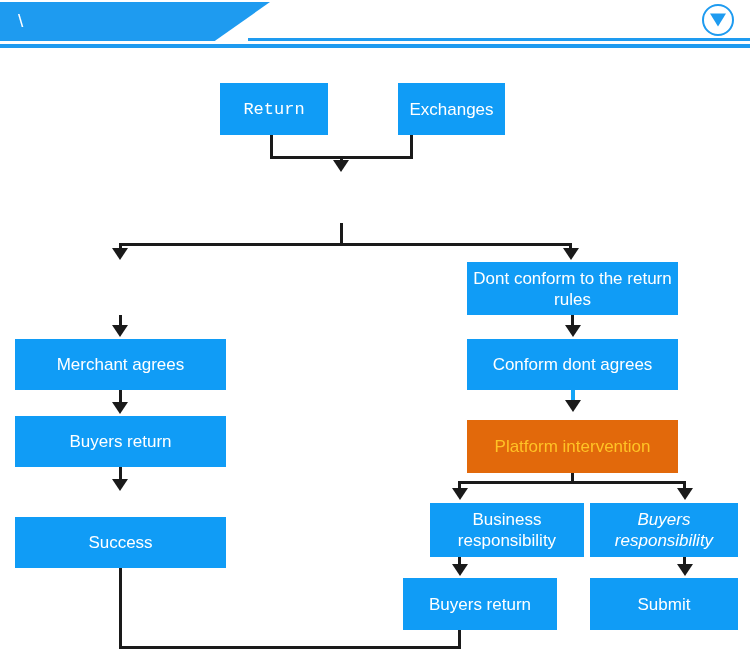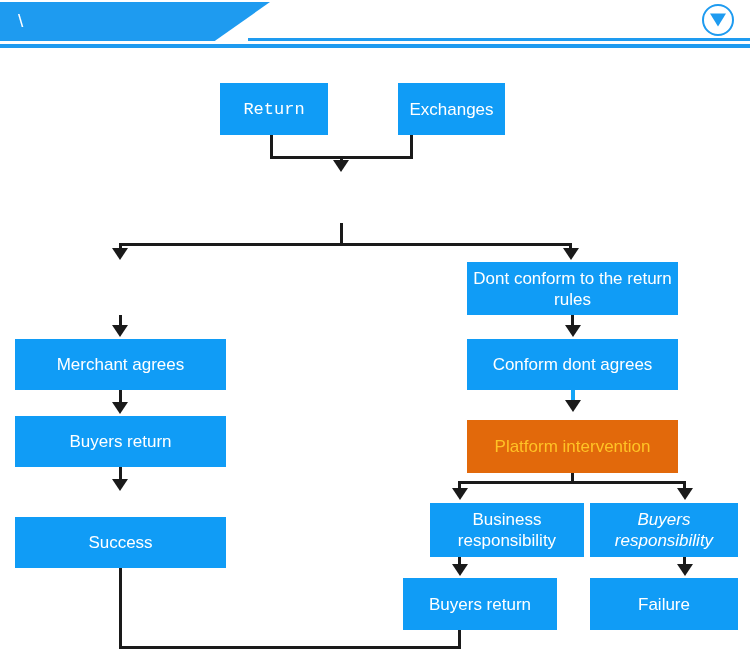--- a/index.html
+++ b/index.html
@@ -202,15 +202,15 @@
   <div class="node" style="left:15px;  top:416px; width:211px; height:51px;">Buyers return</div>
   <div class="node" style="left:15px;  top:493px; width:211px; height:51px;margin-top:24px;">Success</div>
 
   <div class="node" style="left:467px; top:262px; width:211px; height:53px;">Dont conform to the return rules</div>
   <div class="node" style="left:467px; top:339px; width:211px; height:51px;">Conform dont agrees</div>
   <div class="node orange" style="left:467px; top:414px; width:211px; height:53px;">Platform intervention</div>
 
   <div class="node" style="left:403px; top:503px; width:154px; height:54px;margin-left:27px;">Business responsibility</div>
   <div class="node" style="left:590px; top:503px; width:148px; height:54px;font-style:italic;">Buyers responsibility</div>
   <div class="node" style="left:403px; top:578px; width:154px; height:52px;">Buyers return</div>
-  <div class="node" style="left:590px; top:578px; width:148px; height:52px;">Failure</div>
+  <div class="node" style="left:590px; top:578px; width:148px; height:52px;">Submit</div>
 
 </div>
 
 </body></html>

